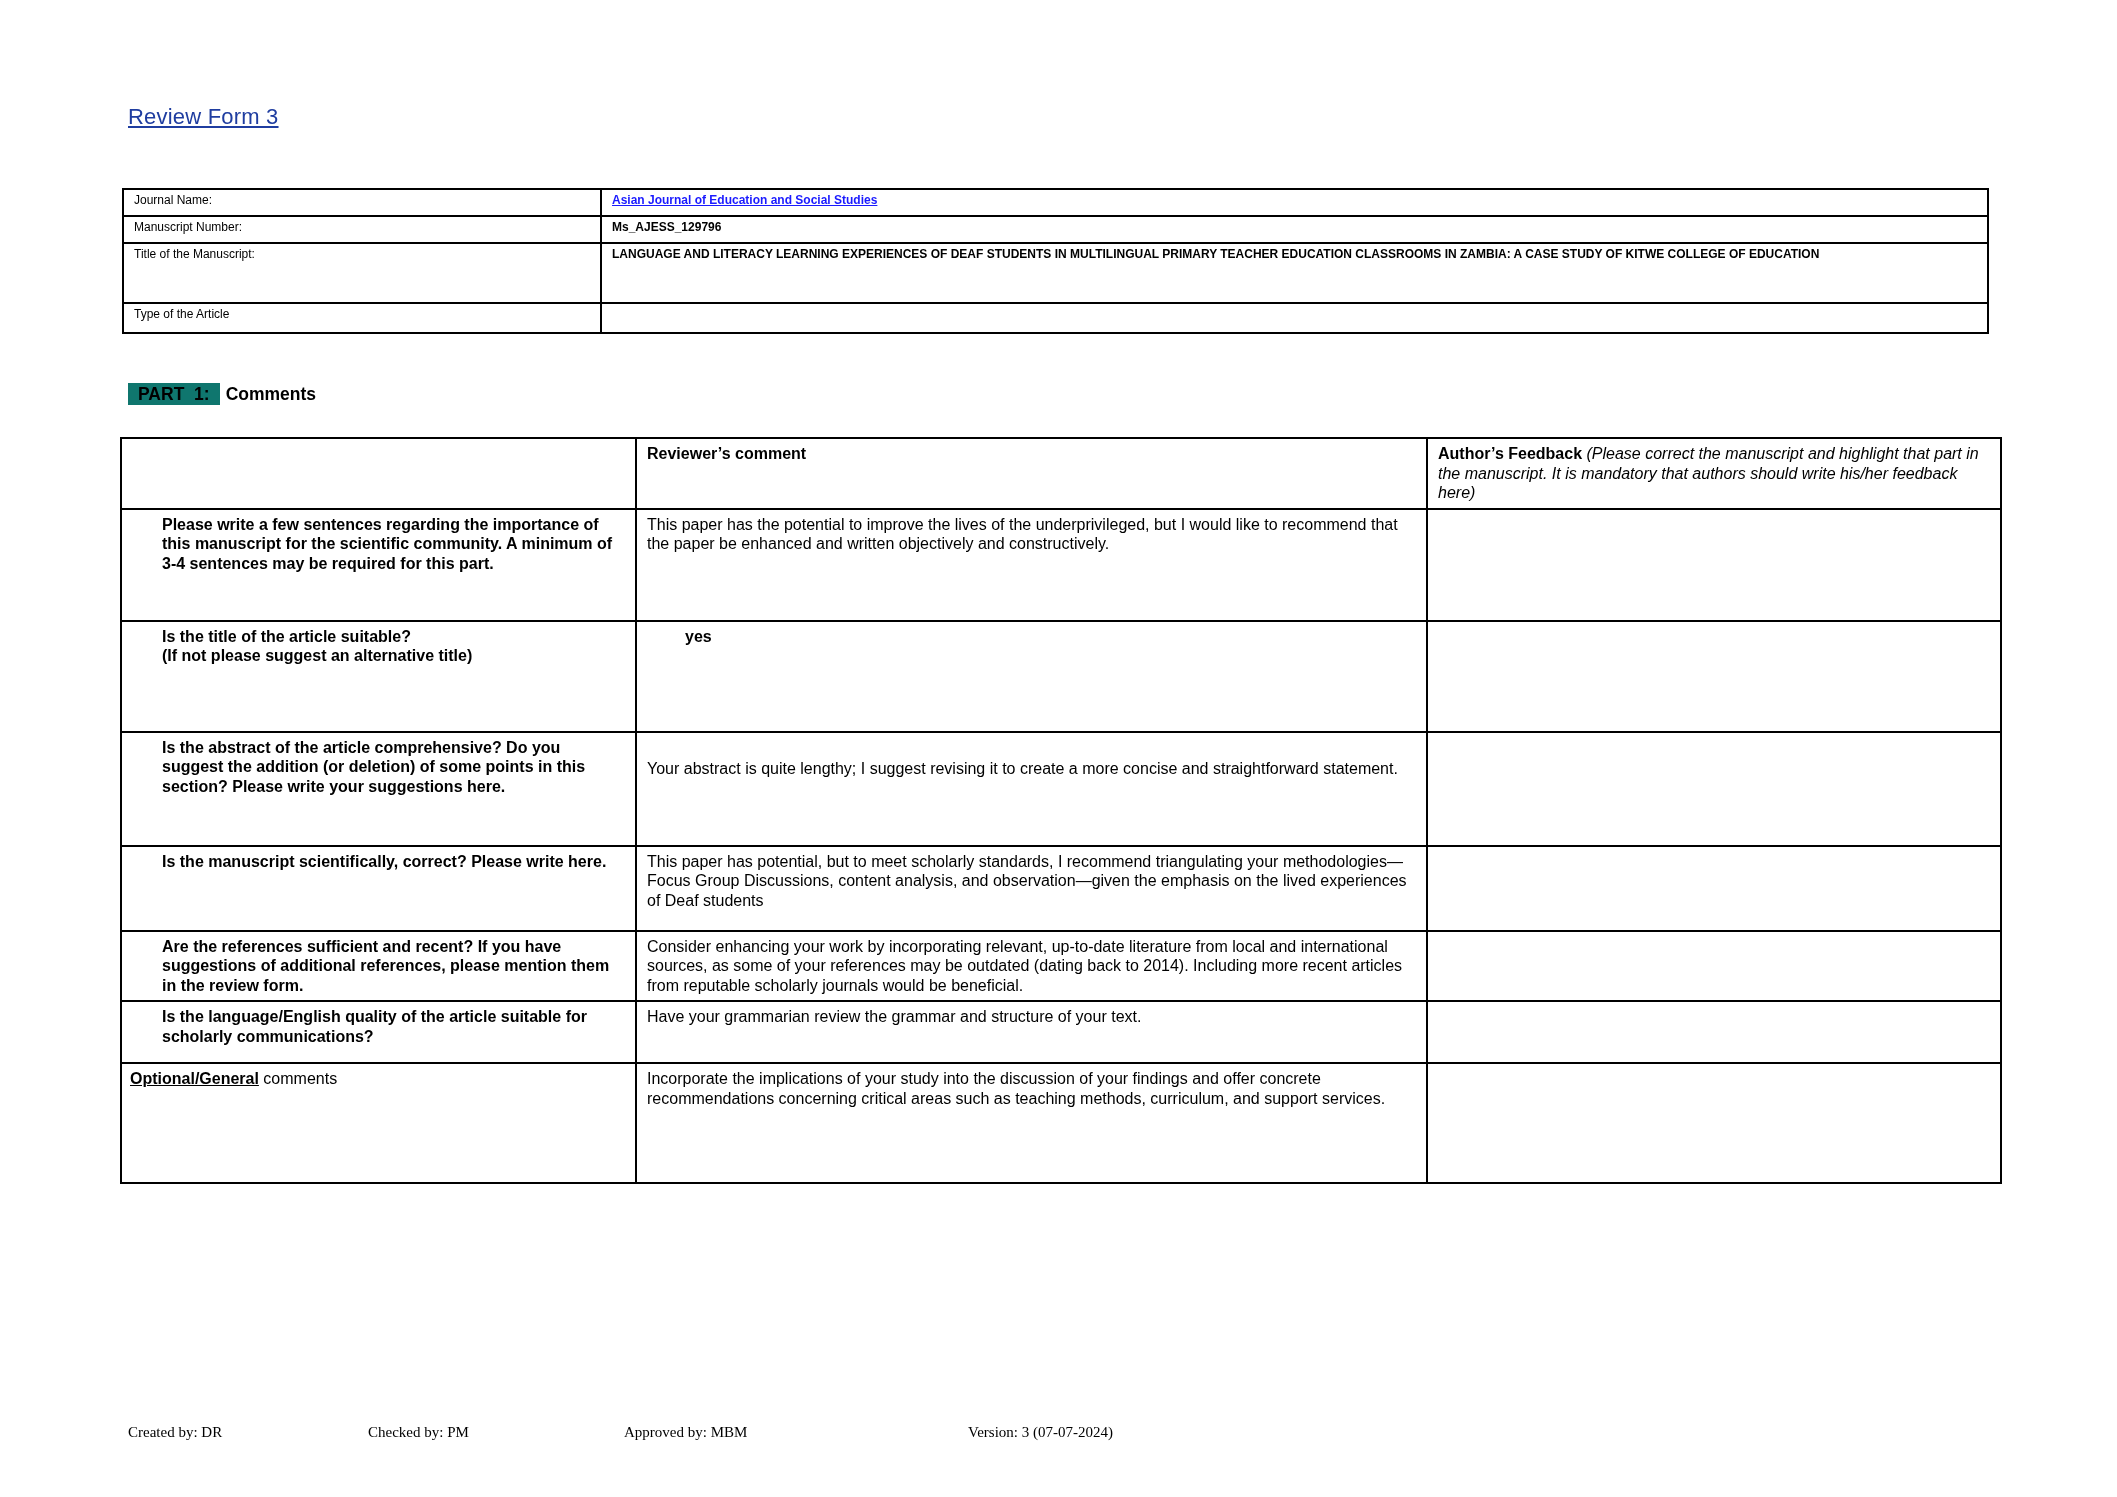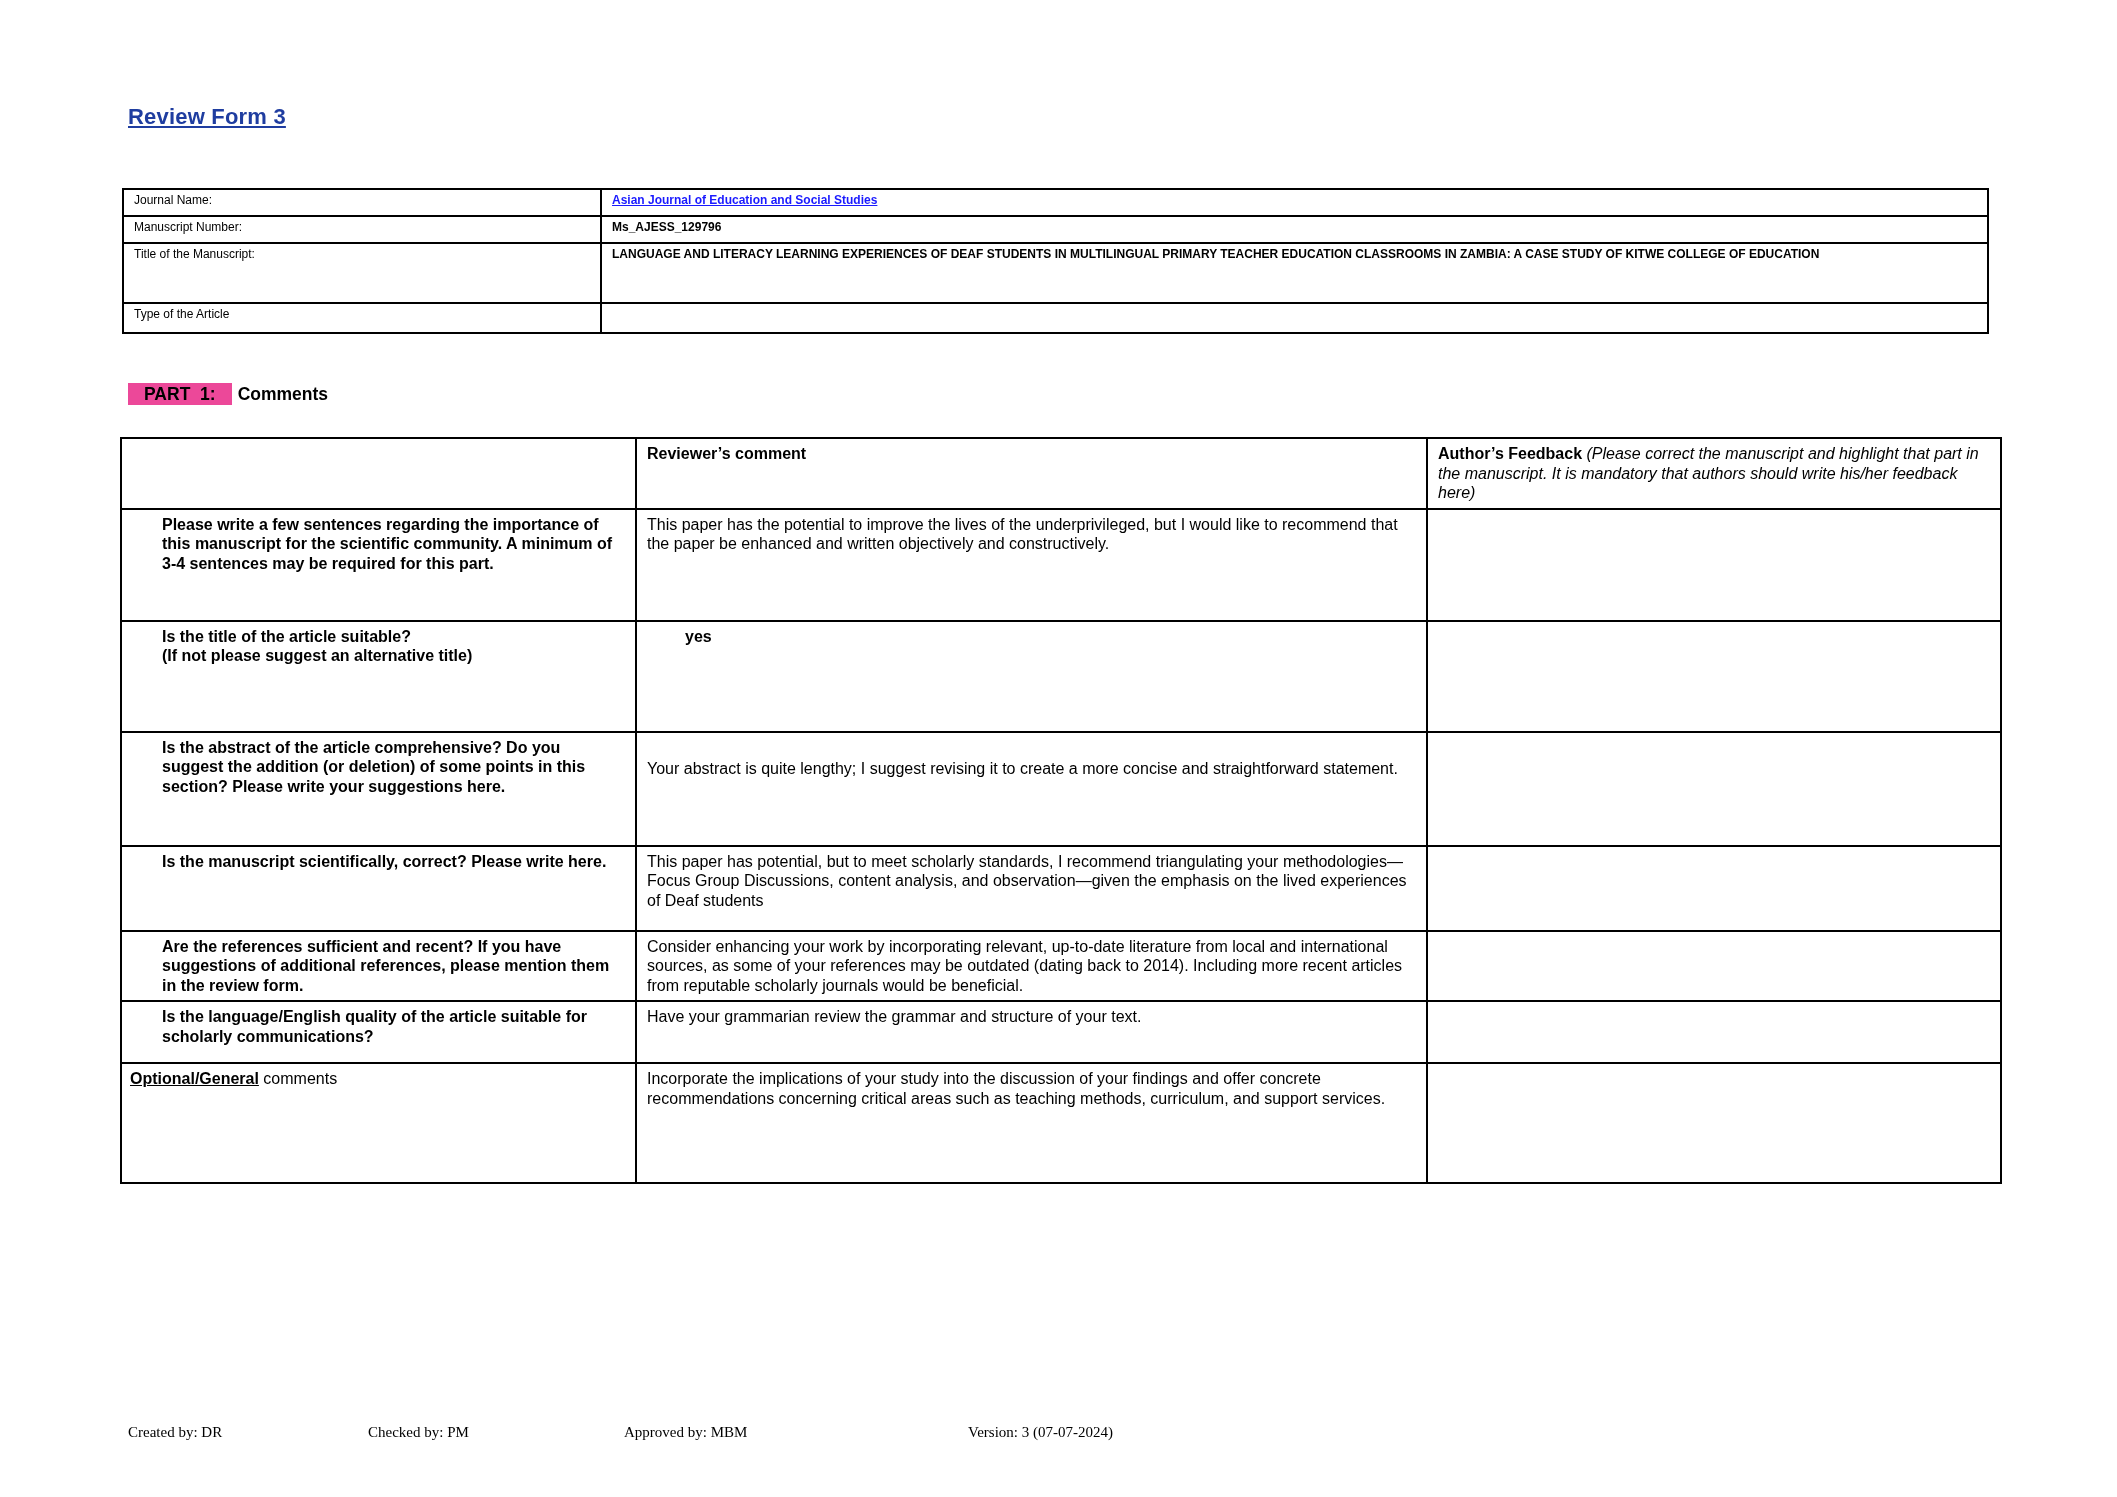--- a/index.html
+++ b/index.html
@@ -12,21 +12,21 @@
     color: #000;
     overflow: hidden;
   }
 
   
   .doc-title {
     position: absolute;
     left: 128px;
     top: 104px;
     font-size: 22px;
-    font-weight: bold;
+    font-weight: normal;
     color: #1f3da0;
     text-decoration: underline;
     letter-spacing: 0.2px;
   }
 
   
   table.meta-table {
     position: absolute;
     left: 122px;
     top: 188px;
@@ -50,21 +50,21 @@
   .v-bold { font-weight: bold; }
 
   
   .part1 {
     position: absolute;
     left: 128px;
     top: 384px;
     font-size: 17.5px;
     font-weight: bold;
   }
-  .part-badge { background: #ec4899; white-space: pre; padding: 1px 16px; }
+  .part-badge { background: #0f766e; white-space: pre; padding: 1px 10px; }
   .part-label { margin-left: 6px; }
 
   
   table.review-table {
     position: absolute;
     left: 120px;
     top: 437px;
     width: 1880px;
     border-collapse: collapse;
     table-layout: fixed;

